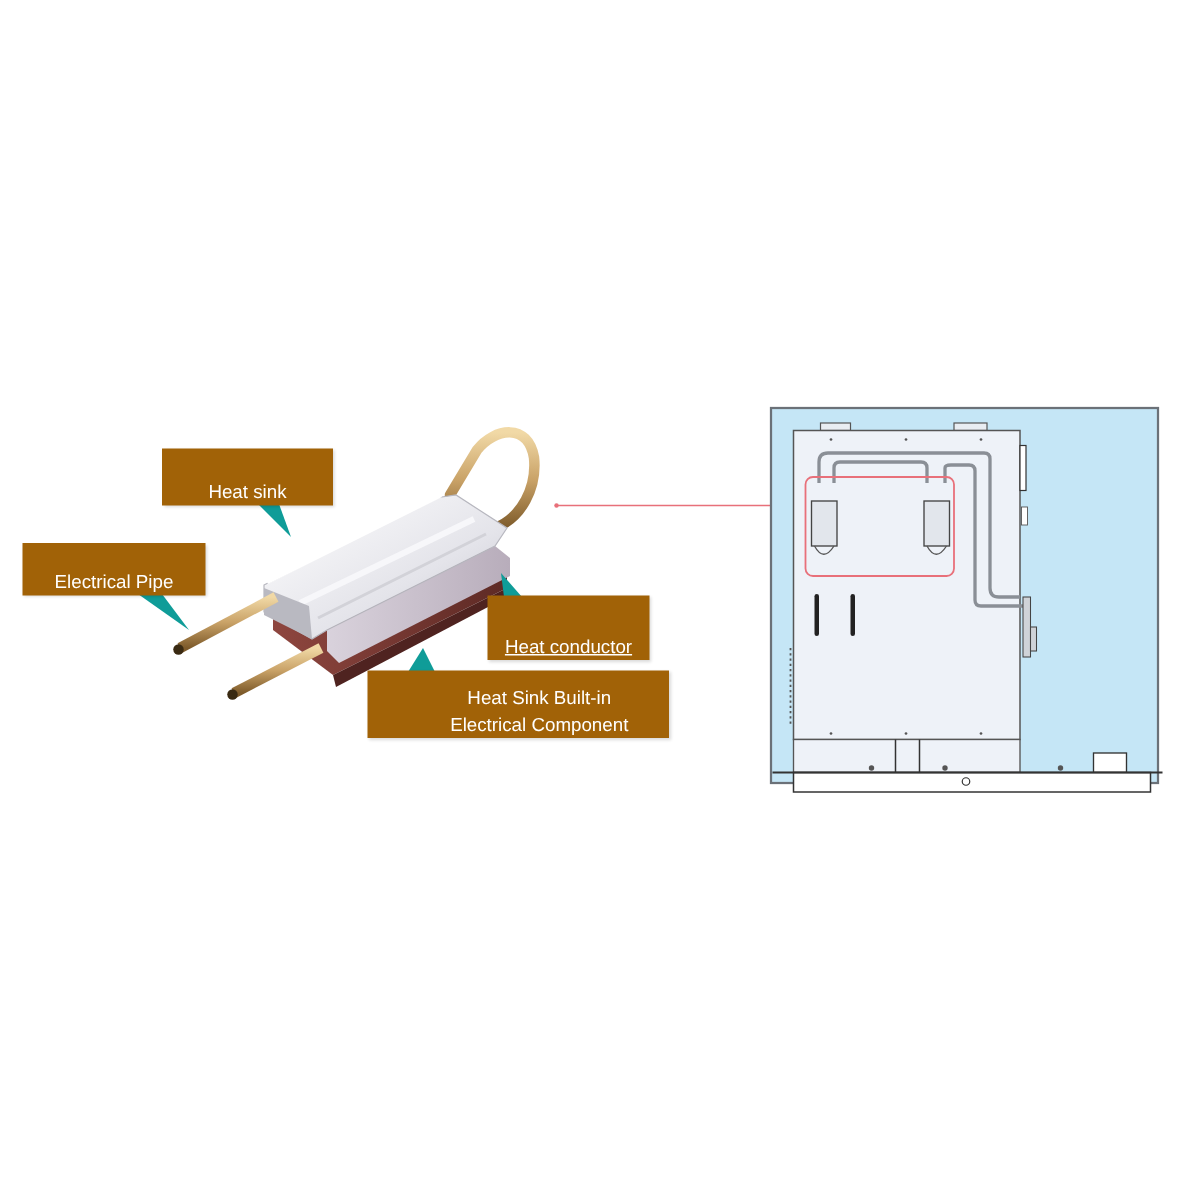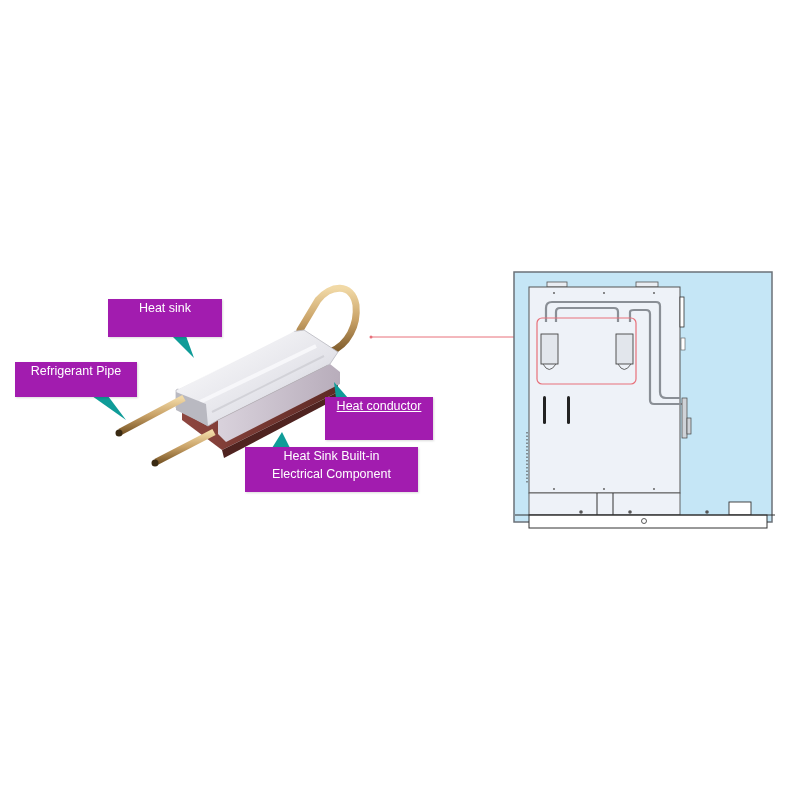--- a/index.html
+++ b/index.html
@@ -1,18 +1,18 @@
 <!DOCTYPE html>
 <html><head>
 <meta charset="utf-8">
 <style>
   html,body{margin:0;padding:0;background:#ffffff;}
   body{width:800px;height:800px;position:relative;overflow:hidden;font-family:"Liberation Sans",sans-serif;}
   .stage{position:absolute;left:0;top:0;width:800px;height:800px;}
-  .callout{position:absolute;background:#a21caf;color:#ffffff;font-size:12.5px;display:flex;align-items:flex-start;justify-content:center;text-align:center;line-height:18px;white-space:pre-line;box-shadow:1px 1px 2px rgba(0,0,0,0.15);}
+  .callout{position:absolute;background:#a16207;color:#ffffff;font-size:12.5px;display:flex;align-items:flex-end;justify-content:center;text-align:center;line-height:18px;white-space:pre-line;box-shadow:1px 1px 2px rgba(0,0,0,0.15);}
   svg{position:absolute;left:0;top:0;}
 </style>
 </head>
 <body>
 
 <div class="stage">
 
   <svg width="800" height="800">
     <defs>
       <linearGradient id="pipeG" x1="0" y1="0" x2="0" y2="1">
@@ -71,26 +71,26 @@
     <g>
       <circle cx="371" cy="337" r="1.5" fill="#e8707a"></circle>
       <line x1="371" y1="337" x2="537" y2="337" stroke="#e8707a" stroke-width="1"></line>
     </g>
   </svg>
 
   <div class="callout" style="left:108px;top:299px;width:114px;height:38px;">
     <span>Heat sink</span>
   </div>
   <div class="callout" style="left:15px;top:362px;width:122px;height:35px;">
-    <span>Refrigerant Pipe</span>
+    <span>Electrical Pipe</span>
   </div>
   <div class="callout" style="left:325px;top:397px;width:108px;height:43px;text-decoration:underline;">
     <span>Heat conductor</span>
   </div>
-  <div class="callout" style="left:245px;top:447px;width:173px;height:45px;">
+  <div class="callout" style="left:245px;top:447px;width:173px;height:45px;padding-left:28px;">
     <span>Heat Sink Built-in
 Electrical Component</span>
   </div>
 
   <svg width="800" height="800">
 
     <rect x="514" y="272" width="258" height="250" fill="#c5e6f6" stroke="#6b7178" stroke-width="1.5"></rect>
 
     <rect x="547" y="282" width="20" height="5" fill="#e9edf2" stroke="#555" stroke-width="0.8"></rect>
     <rect x="636" y="282" width="22" height="5" fill="#e9edf2" stroke="#555" stroke-width="0.8"></rect>

